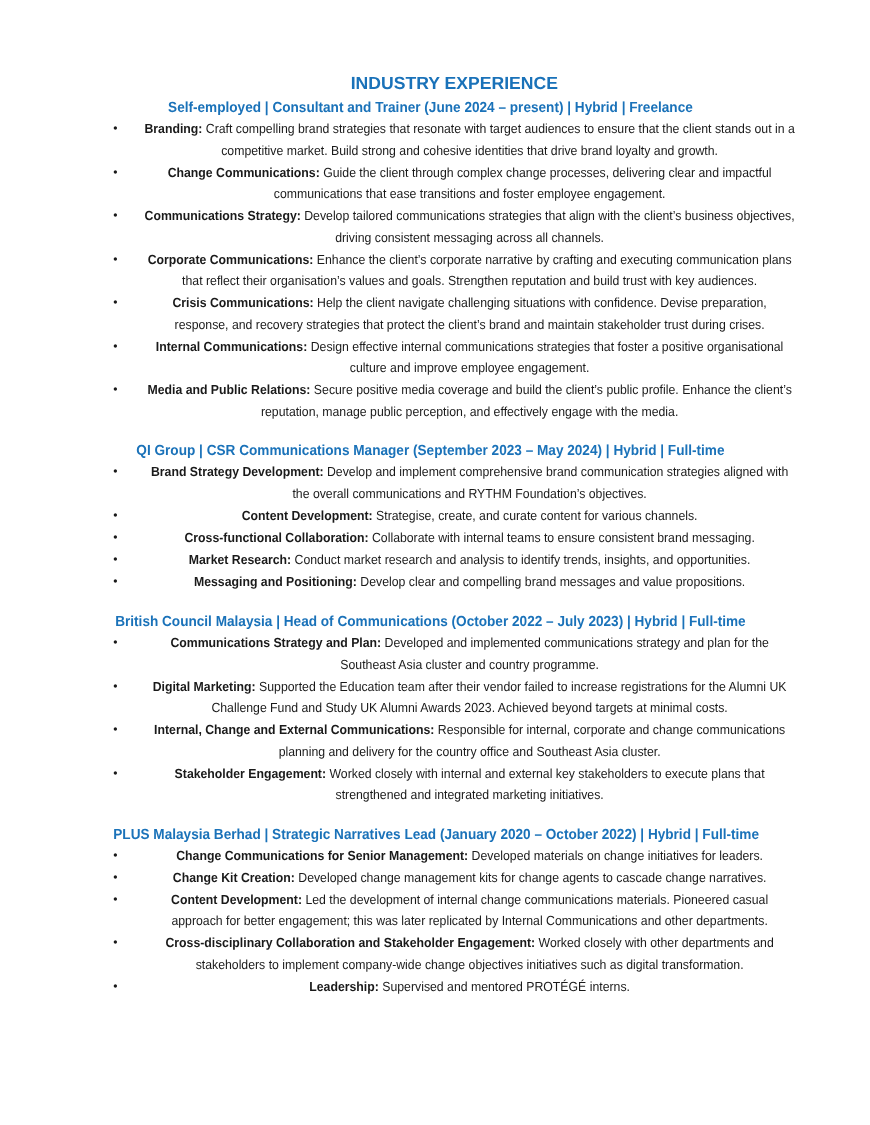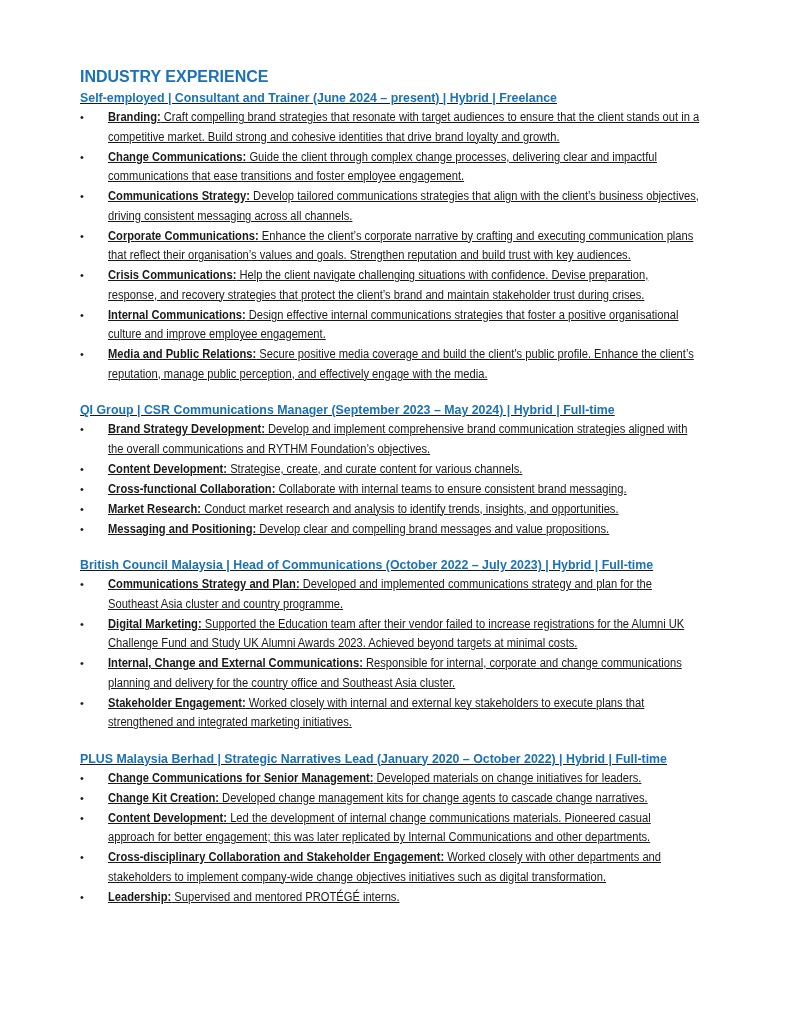--- a/index.html
+++ b/index.html
@@ -1,20 +1,20 @@
 <!DOCTYPE html>
 <html><head>
 <meta charset="utf-8">
 <style>
   html, body { margin: 0; padding: 0; background: #ffffff; }
   body { width: 791px; height: 1023px; position: relative; overflow: hidden;
          font-family: "Liberation Sans", sans-serif; color: #1a1a1a; }
-  .page { position: absolute; left: 80px; top: 68px; width: 620px; }
+  .page { position: absolute; left: 103px; top: 68px; width: 620px; text-align: center; }
   .section-title { color: #1a72b9; font-weight: bold; font-size: 16px; margin: 0 0 4px 0; letter-spacing: 0; }
-  .job { margin-bottom: 18px; text-decoration: underline; }
+  .job { margin-bottom: 18px; }
   .job-title { color: #1a72b9; font-weight: bold; font-size: 13.3px; margin: 0 0 3px 0; white-space: nowrap; transform: scaleX(0.93); transform-origin: left; }
   ul.bullets { list-style: none; margin: 0; padding: 0; }
   ul.bullets li { position: relative; padding-left: 28px; font-size: 12px; line-height: 19.5px; margin-bottom: 0.5px; }
   ul.bullets li .bullet { position: absolute; left: 0; top: 0; font-size: 11px; }
   ul.bullets li .txt { display: block; transform: scaleX(0.93); transform-origin: left; width: 107.5%; }
   ul.bullets li b { font-weight: bold; }
 </style>
 </head>
 <body>
 

